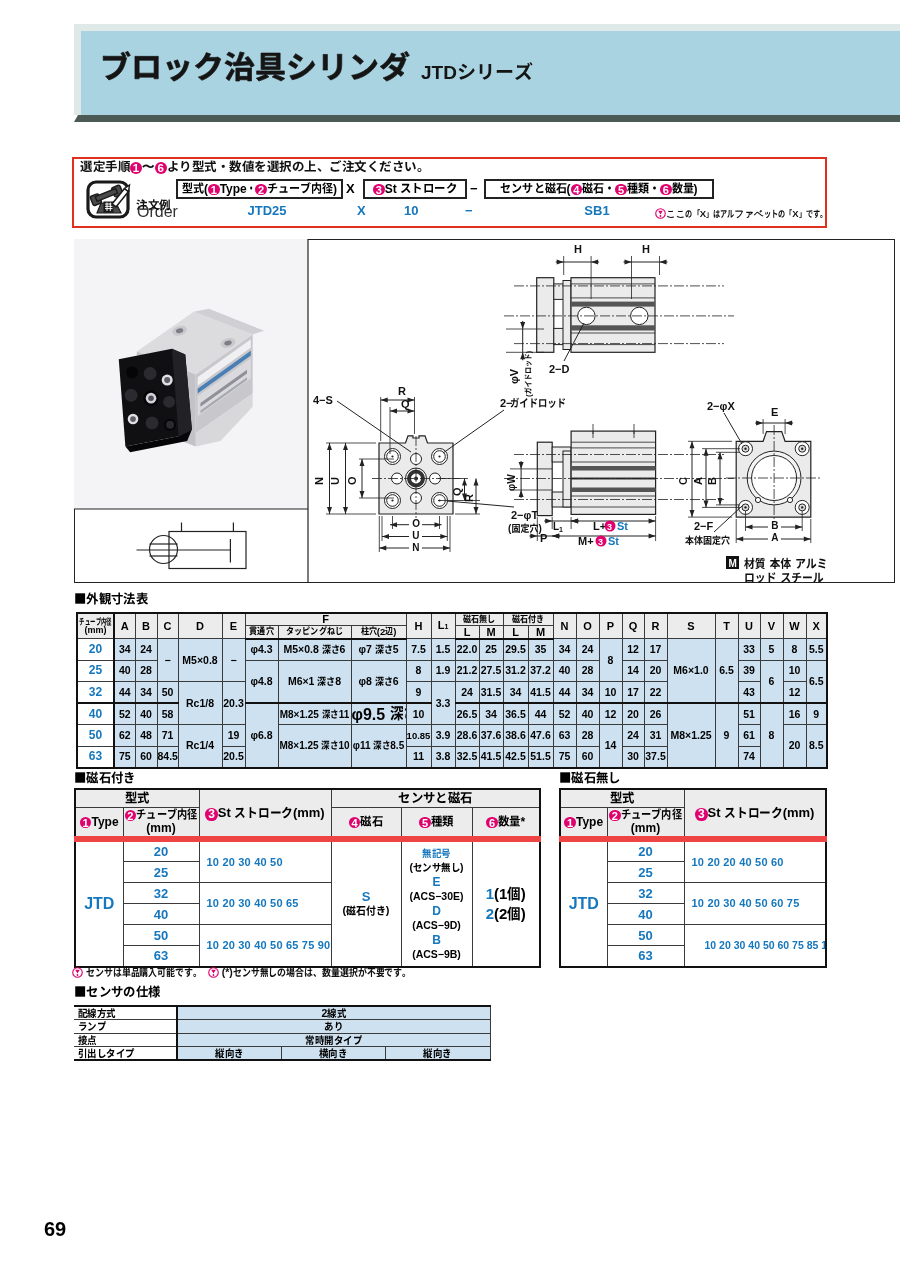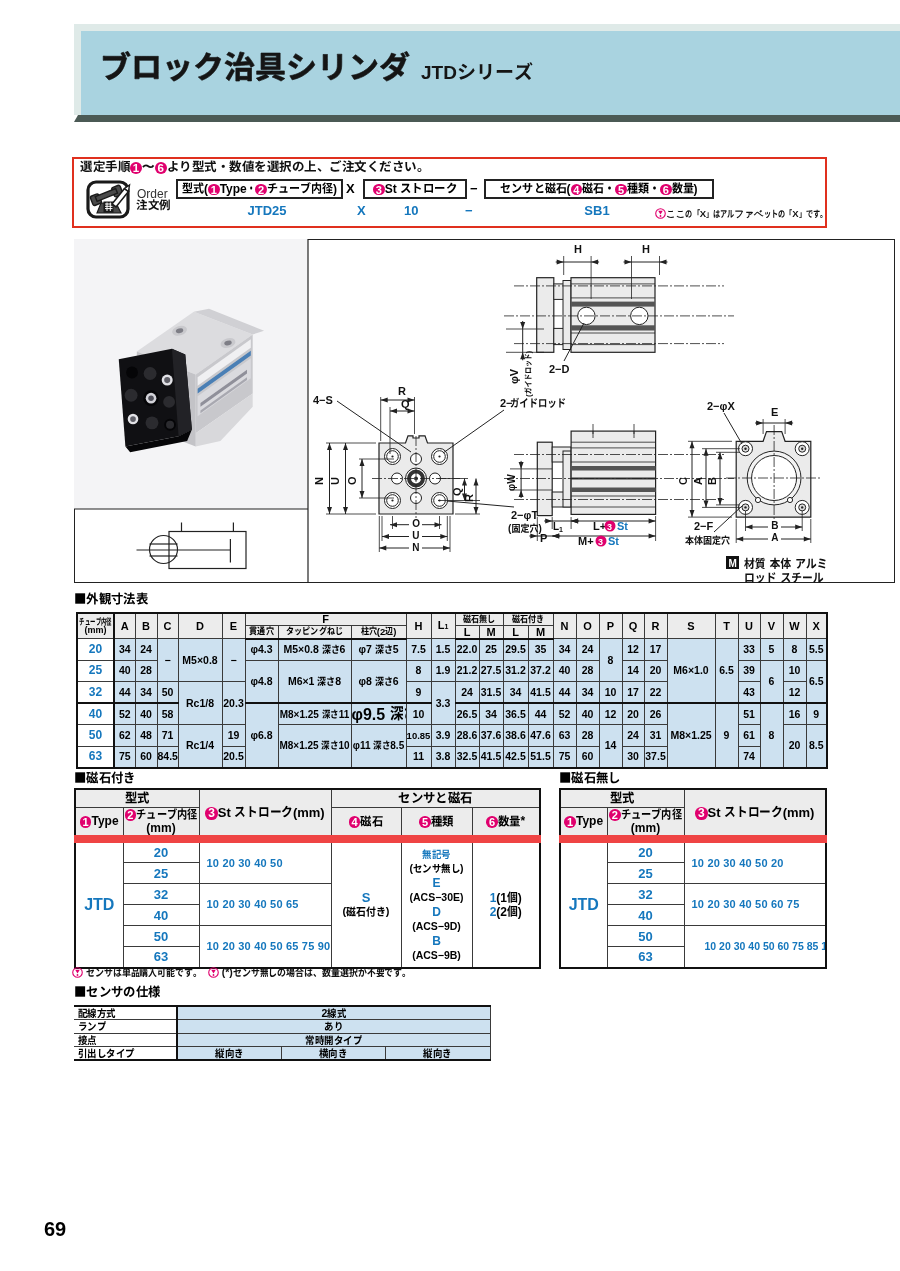--- a/index.html
+++ b/index.html
@@ -243,21 +243,21 @@
 <g transform="rotate(-22 20 14)">
 <rect x="4" y="10.5" width="9" height="10" rx="2" fill="#4a4a4a" stroke="#1a1a1a" stroke-width="1.4"></rect>
 <rect x="27" y="10.5" width="9" height="10" rx="2" fill="#4a4a4a" stroke="#1a1a1a" stroke-width="1.4"></rect>
 <rect x="9" y="12.5" width="22" height="5" fill="#4a4a4a" stroke="#1a1a1a" stroke-width="1.4"></rect>
 </g>
 <g>
 <path d="M26 24 L38.5 8.5 L42.5 11.5 L30 27 Z" fill="#fff" stroke="#1a1a1a" stroke-width="1.6"></path>
 <path d="M38.5 8.5 L43.5 5 L42.5 11.5 Z" fill="#fff" stroke="#1a1a1a" stroke-width="1.4"></path>
 </g>
 </svg>
-<div class="abs" style="left:137px;top:187px;font-size:12px;color:#333">Order</div>
+<div class="abs" style="left:137px;top:203px;font-size:16px;color:#333">Order</div>
 <div class="abs" style="left:136px;top:199px;font-size:11.5px;font-weight:bold;color:#111"><svg class="k" style="width:1.000em" viewBox="0 0 1000 1000" preserveAspectRatio="none">
       <use href="#u6ce8"></use>
     </svg><svg class="k" style="width:1.000em" viewBox="0 0 1000 1000" preserveAspectRatio="none">
       <use href="#u6587"></use>
     </svg><svg class="k" style="width:1.000em" viewBox="0 0 1000 1000" preserveAspectRatio="none">
       <use href="#u4f8b"></use>
     </svg></div>
 <div class="abs" style="left:176px;top:179px;width:167px;height:20px;border:2px solid #222;font-size:12px;font-weight:bold;text-align:center;line-height:16px"><svg class="k" style="width:0.920em" viewBox="0 0 1000 1000" preserveAspectRatio="none">
       <use href="#u578b"></use>
     </svg><svg class="k" style="width:0.920em" viewBox="0 0 1000 1000" preserveAspectRatio="none">
@@ -1160,21 +1160,21 @@
             <use href="#u30bb"></use>
           </svg><svg class="k" style="width:0.900em" viewBox="0 0 1000 1000" preserveAspectRatio="none">
             <use href="#u30f3"></use>
           </svg><svg class="k" style="width:0.900em" viewBox="0 0 1000 1000" preserveAspectRatio="none">
             <use href="#u30b5"></use>
           </svg><svg class="k" style="width:0.900em" viewBox="0 0 1000 1000" preserveAspectRatio="none">
             <use href="#u7121"></use>
           </svg><svg class="k" style="width:0.900em" viewBox="0 0 1000 1000" preserveAspectRatio="none">
             <use href="#u3057"></use>
           </svg>)<br><span class="blue" style="font-size:12px">E</span><br>(ACS−30E)<br><span class="blue" style="font-size:12px">D</span><br>(ACS−9D)<br><span class="blue" style="font-size:12px">B</span><br>(ACS−9B)</td>
-<td rowspan="6" style="font-size:12px;line-height:14px"><span class="blue">1</span>(1<svg class="k" style="width:0.900em" viewBox="0 0 1000 1000" preserveAspectRatio="none">
+<td rowspan="6" style="font-size:15px;line-height:20px"><span class="blue">1</span>(1<svg class="k" style="width:0.900em" viewBox="0 0 1000 1000" preserveAspectRatio="none">
             <use href="#u500b"></use>
           </svg>)<br><span class="blue">2</span>(2<svg class="k" style="width:0.900em" viewBox="0 0 1000 1000" preserveAspectRatio="none">
             <use href="#u500b"></use>
           </svg>)</td>
       </tr>
 <tr class="gd">
         <td class="blue sz">25</td>
       </tr>
 <tr class="gd">
         <td class="blue sz">32</td>
@@ -1190,21 +1190,21 @@
 <tr class="gd">
         <td class="blue sz">63</td>
       </tr>
 </tbody>
   </table>
 <style>
 .gt{border:2px solid #111}
 .gt td{border:1px solid #3a3a3a}
 .gt .gh td{background:#ececec;height:18px;line-height:16px}
 .gt .gh2 td{height:32px;line-height:14px}
-.gt .gh2{border-bottom:8px solid #ef4444}
+.gt .gh2{border-bottom:6px solid #ef4444}
 .gt .gd td{background:#fff;height:21px;line-height:19px}
 .gt .sz{font-size:13px}
 .gt .st{font-size:11px;text-align:left;padding-left:7px;letter-spacing:0.2px}
 .gt td:nth-child(1){}
 </style>
 
 <div class="abs" style="left:559px;top:770px;font-size:13px;font-weight:bold"><svg class="k" style="width:0.950em" viewBox="0 0 1000 1000" preserveAspectRatio="none">
       <use href="#u25a0"></use>
     </svg><svg class="k" style="width:0.950em" viewBox="0 0 1000 1000" preserveAspectRatio="none">
       <use href="#u78c1"></use>
@@ -1252,21 +1252,21 @@
             <use href="#u30d6"></use>
           </svg><svg class="k" style="width:0.850em" viewBox="0 0 1000 1000" preserveAspectRatio="none">
             <use href="#u5185"></use>
           </svg><svg class="k" style="width:0.850em" viewBox="0 0 1000 1000" preserveAspectRatio="none">
             <use href="#u5f84"></use>
           </svg><br>(mm)</td>
       </tr>
 <tr class="gd">
         <td rowspan="6" class="blue" style="font-size:16px">JTD</td>
         <td class="blue sz">20</td>
-        <td rowspan="2" class="blue st">10 20 30 40 50 20</td>
+        <td rowspan="2" class="blue st">10 20 20 40 50 60</td>
       </tr>
 <tr class="gd">
         <td class="blue sz">25</td>
       </tr>
 <tr class="gd">
         <td class="blue sz">32</td>
         <td rowspan="2" class="blue st">10 20 30 40 50 60 75</td>
       </tr>
 <tr class="gd">
         <td class="blue sz">40</td>

